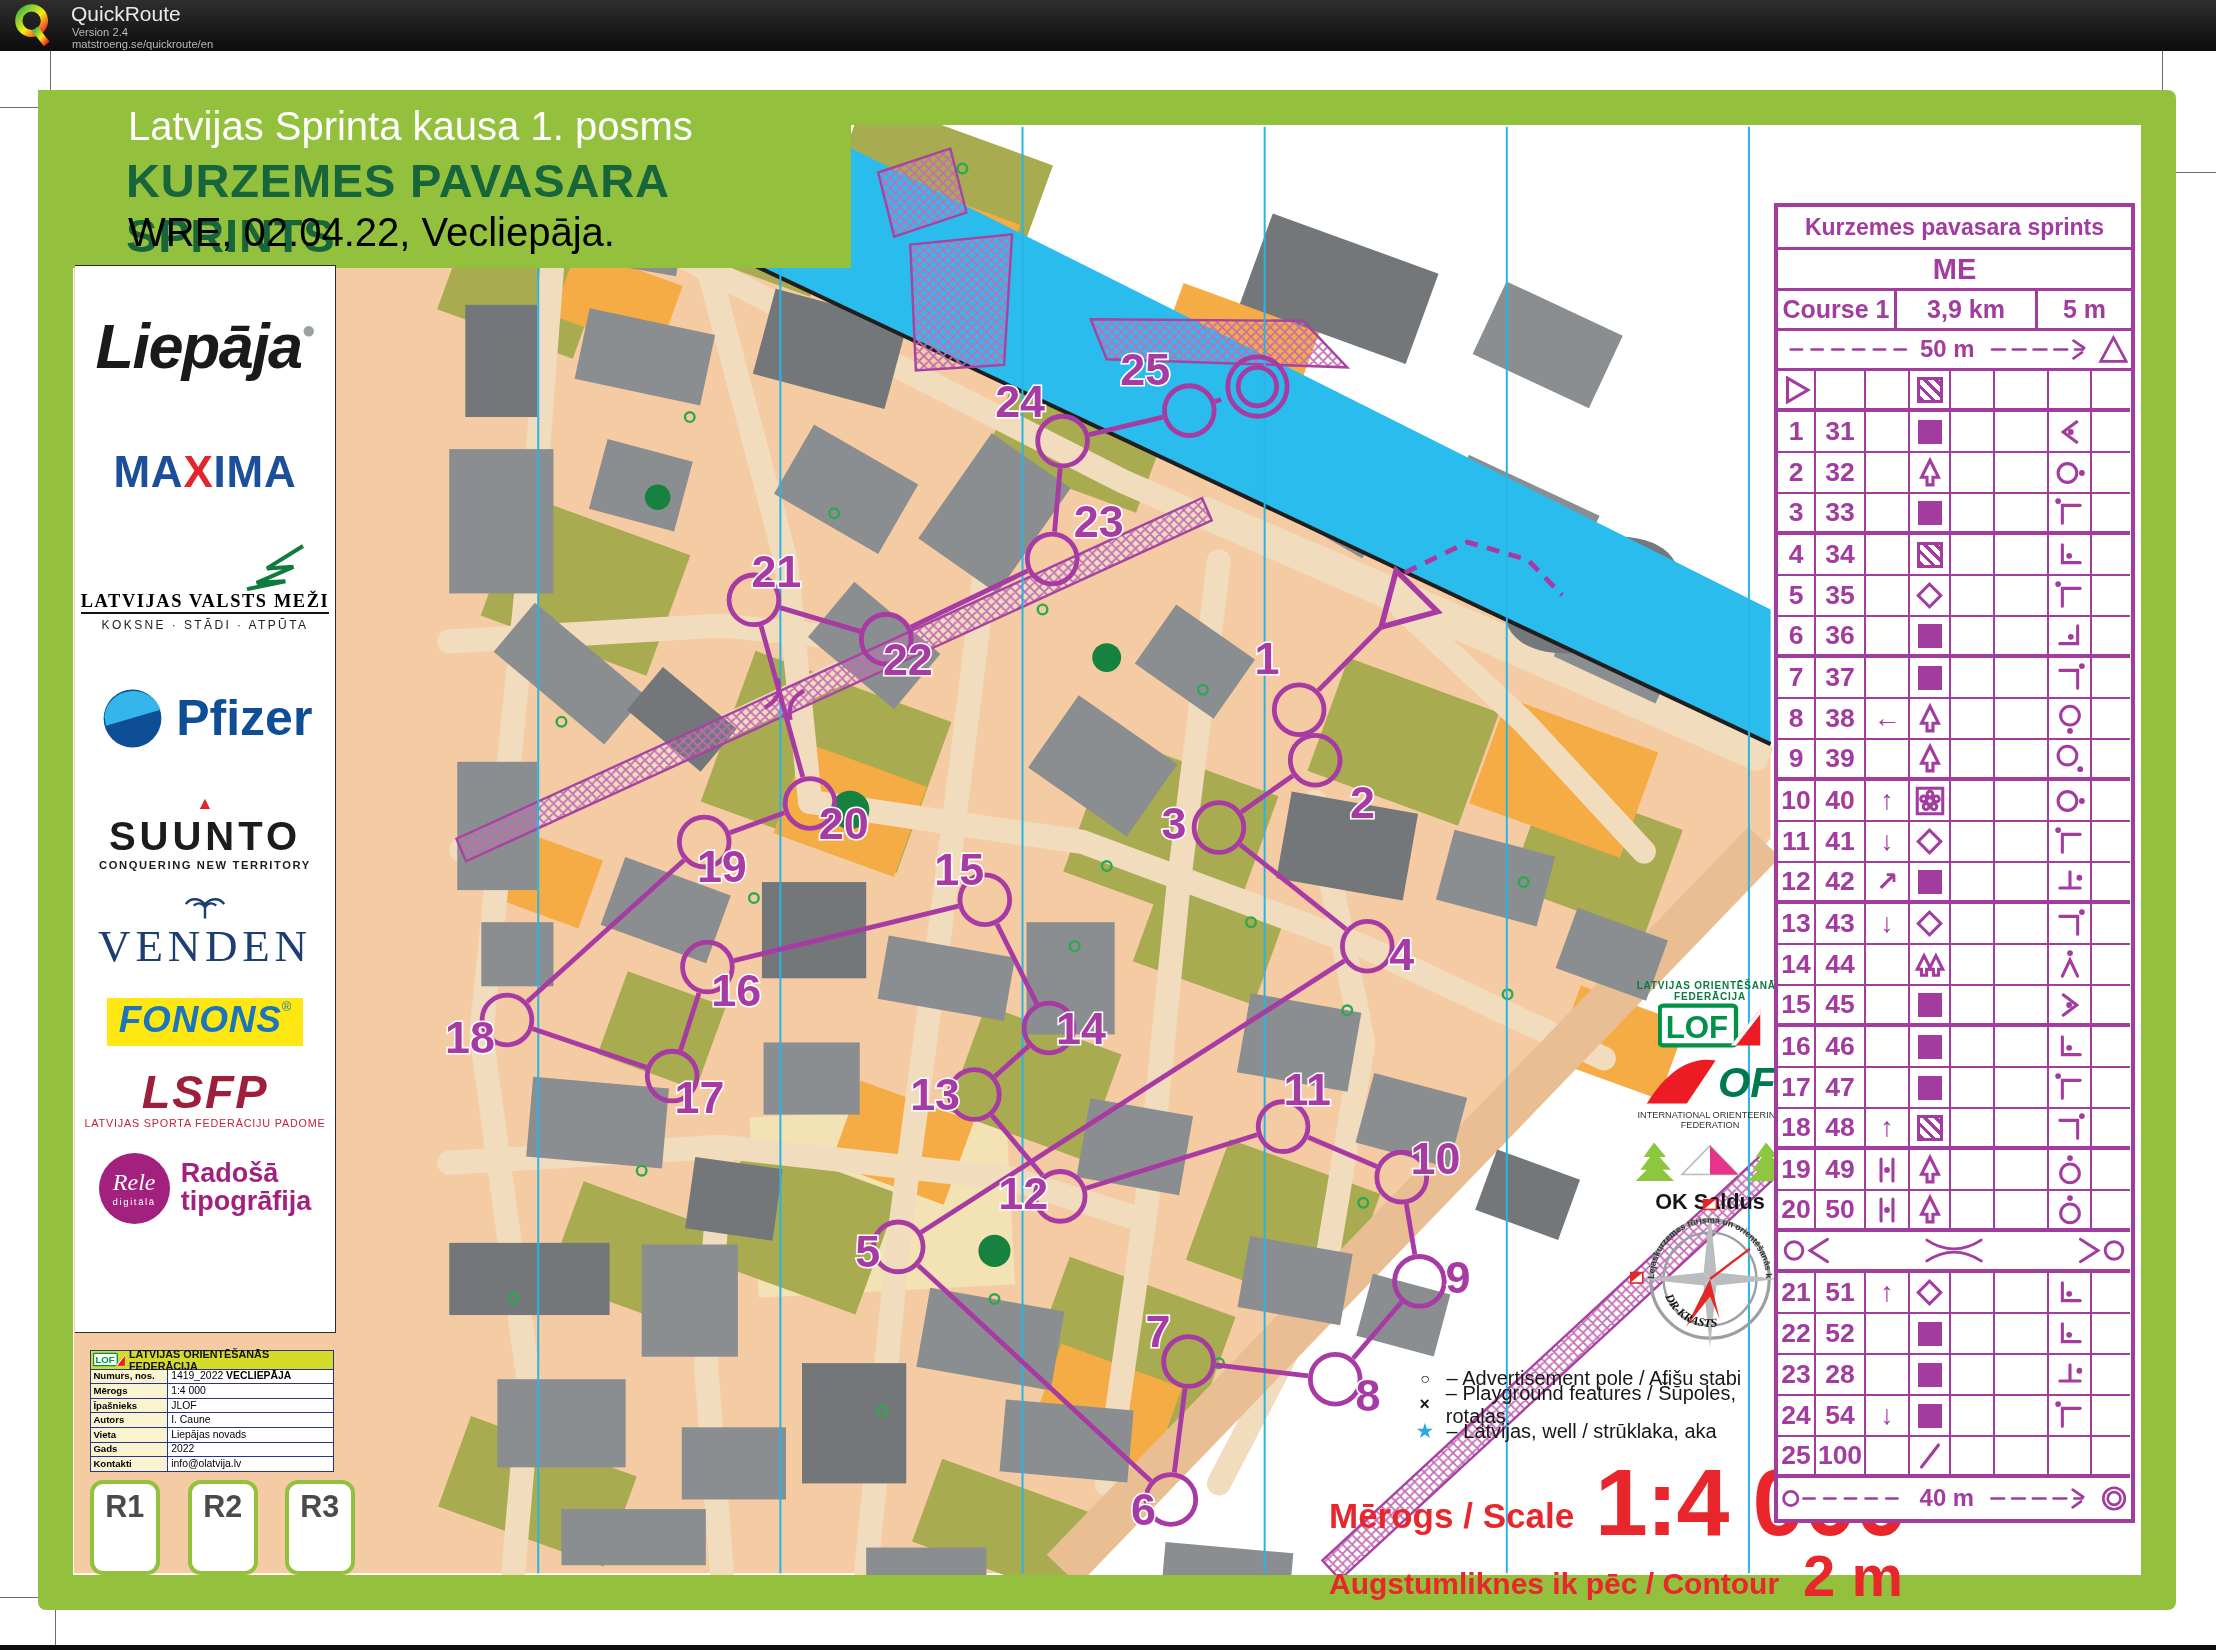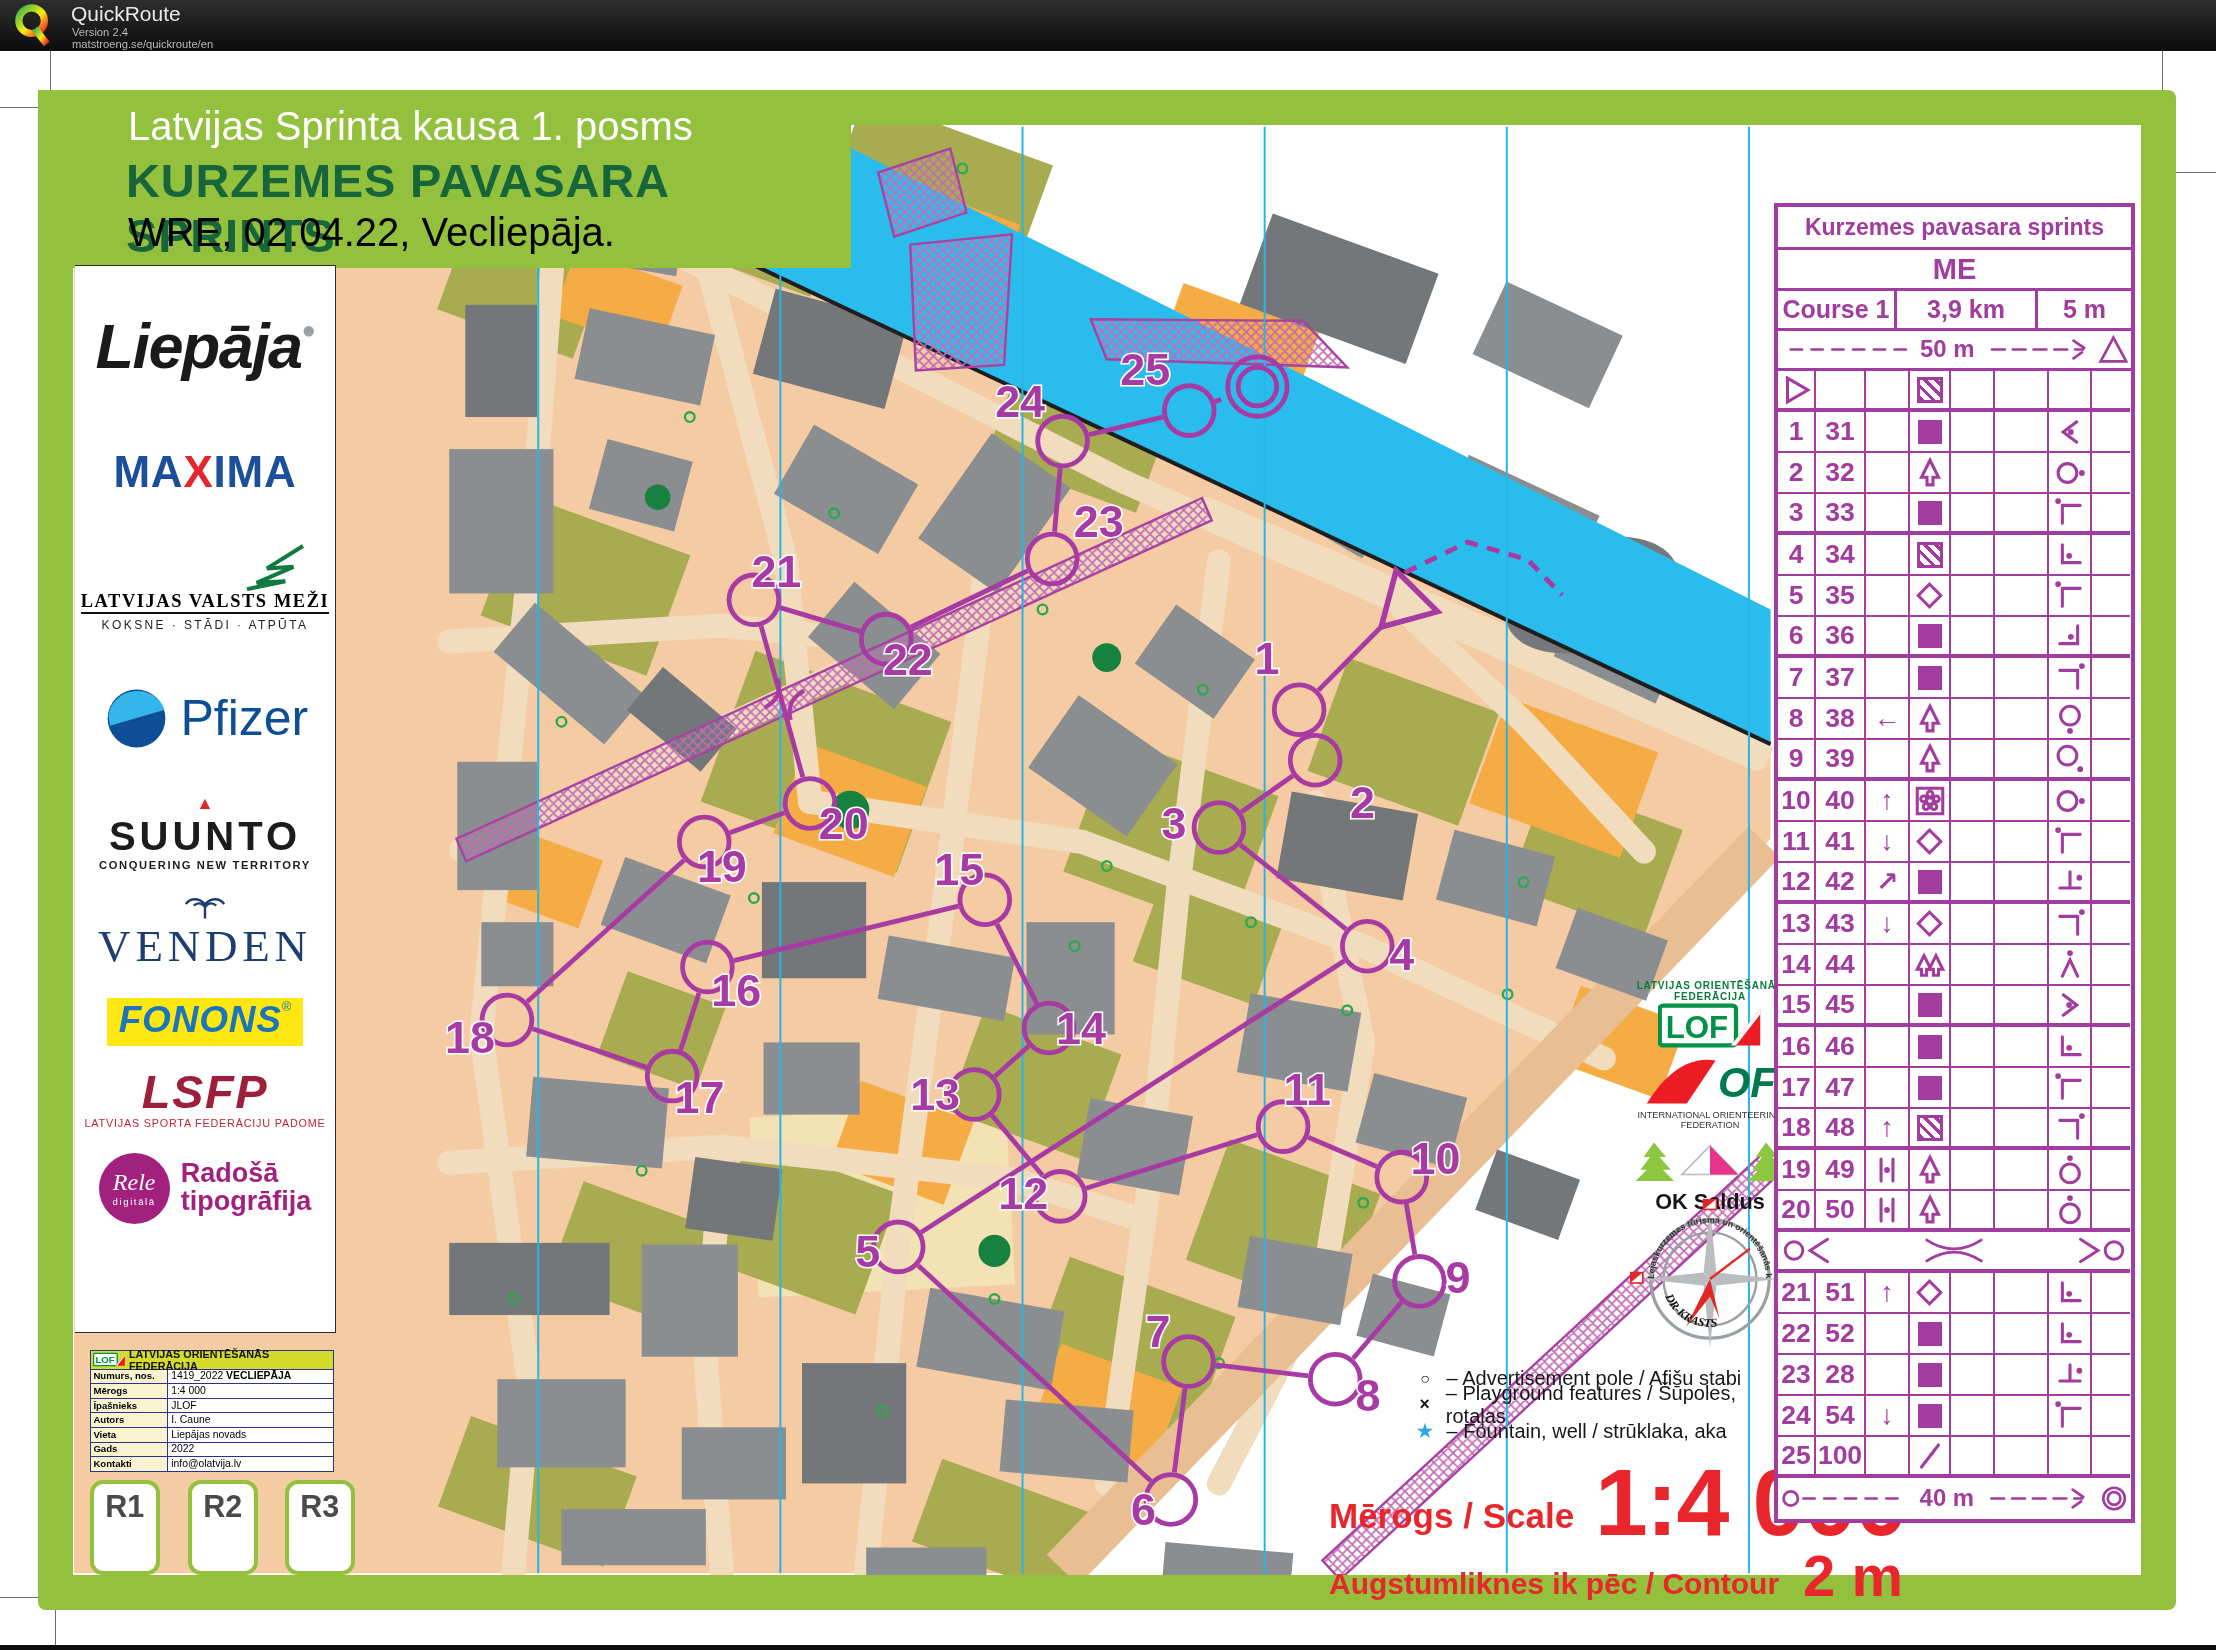--- a/index.html
+++ b/index.html
@@ -341,21 +341,21 @@
         </svg>
      <div style="font-family:'Liberation Serif',serif;font-weight:bold;font-size:18.4px;letter-spacing:1.6px;border-bottom:2.4px solid #111;">LATVIJAS VALSTS MEŽI</div>
      <div style="font-size:12px;letter-spacing:2.4px;margin-top:4px;color:#222;">KOKSNE · STĀDI · ATPŪTA</div>
       </div>
       <div class="sp" style="height:128px">
         <div style="display:flex;align-items:center;gap:9.6px;">
           <svg width="69" height="69" viewBox="0 0 86 86">
             <circle cx="43" cy="43" r="36" fill="#0E4E96"></circle>
             <path d="M8 40 A36 34 0 0 1 78 32 L10 52 Z" fill="#35B6EA"></path>
           </svg>
-     <span style="font-size:50px;font-weight:normal;color:#0E4E96;">Pfizer</span>
+     <span style="font-size:50px;font-weight:bold;color:#0E4E96;">Pfizer</span>
         </div>
       </div>
       <div class="sp" style="height:100px">
         <div style="color:#E3262D;font-size:17.6px;">▲</div>
         <div style="font-size:40px;font-weight:bold;letter-spacing:4px;color:#1c1c1c;">SUUNTO</div>
         <div style="font-size:11.2px;font-weight:bold;letter-spacing:1.6px;color:#1c1c1c;">CONQUERING NEW TERRITORY</div>
       </div>
       <div class="sp" style="height:104px">
         <svg width="48" height="24" viewBox="0 0 60 30">
           <path d="M30 28 V10 M30 10 C22 2 12 2 6 10 M30 10 C38 2 48 2 54 10 M30 14 C26 8 20 8 16 12 M30 14 C34 8 40 8 44 12" stroke="#1D3E70" stroke-width="3" fill="none"></path>
@@ -430,21 +430,21 @@
       <div class="leg-row">
         <span class="leg-sym"><span style="font-size:16px;">○</span></span>
         <span>– Advertisement pole / Afišu stabi</span>
       </div>
       <div class="leg-row">
         <span class="leg-sym"><b>×</b></span>
         <span>– Playground features / Šūpoles, rotaļas</span>
       </div>
       <div class="leg-row">
         <span class="leg-sym"><span style="color:#29ABE2;font-size:21px;">★</span></span>
-        <span>– Fountain, well / strūklaka, aka</span>
+        <span>– Latvijas, well / strūklaka, aka</span>
       </div>
     </div>
 
   <div class="abs scale">
     <div class="sc1">
       <span class="sc-label">Mērogs / Scale</span>
       <span class="sc-val">1:4 000</span>
     </div>
     <div class="sc2">
       <span class="sc-label2">Augstumliknes ik pēc / Contour</span>

